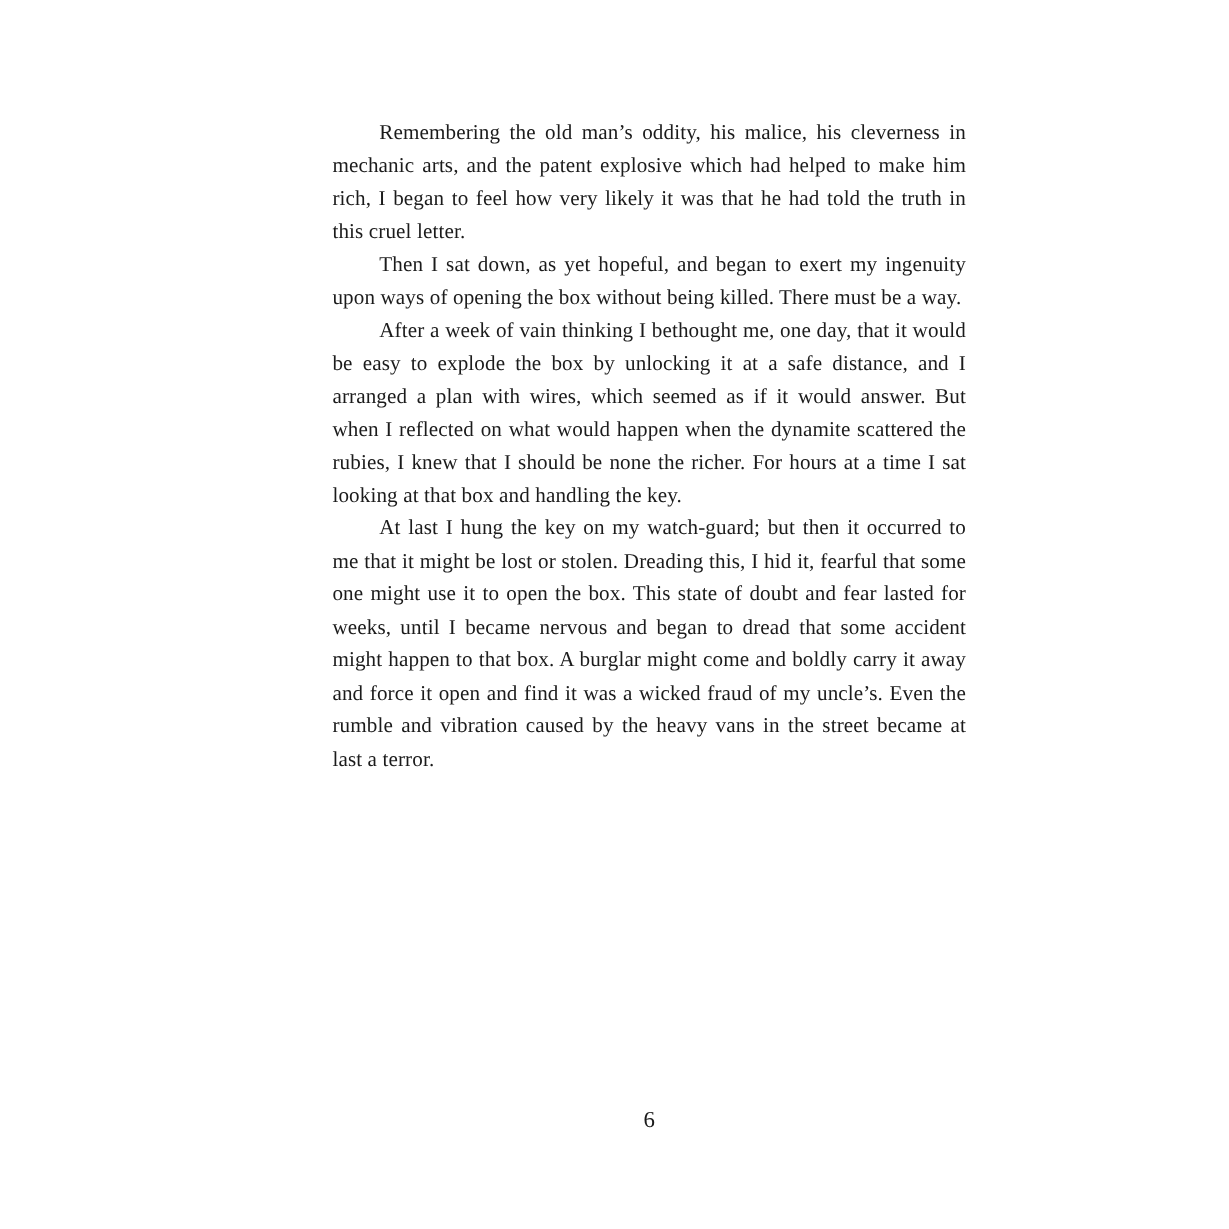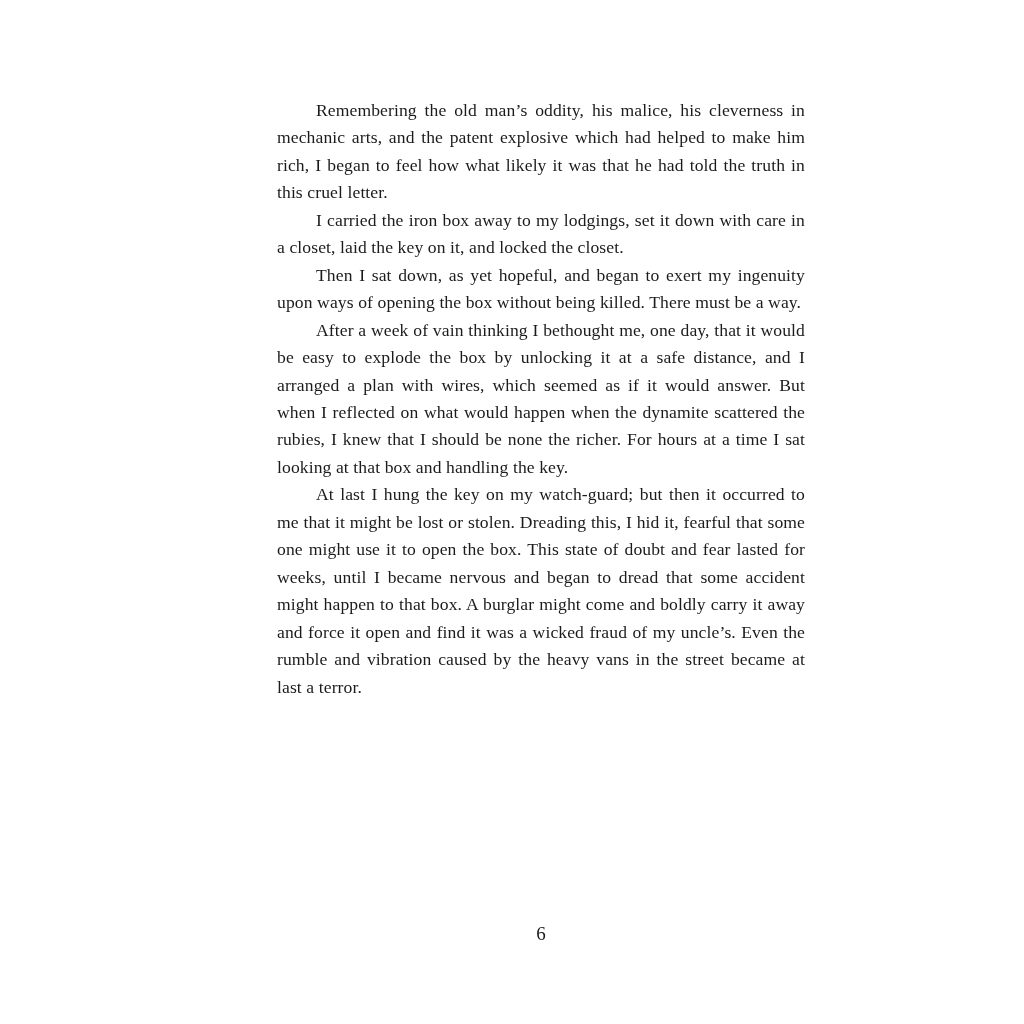--- a/index.html
+++ b/index.html
@@ -40,20 +40,19 @@
     font-size: 19px;
     line-height: 27px;
     color: #1b1b1b;
   }
 </style>
 </head>
 <body>
 
 <div class="page">
   <div class="text-block">
-    <p>Remembering the old man’s oddity, his malice, his cleverness in mechanic arts, and the patent explosive which had helped to make him rich, I began to feel how what likely it was that he had told the truth in this cruel letter.</p>
-    <p>I carried the iron box away to my lodgings, set it down with care in a closet, laid the key on it, and locked the closet.</p>
+    <p>Remembering the old man’s oddity, his malice, his cleverness in mechanic arts, and the patent explosive which had helped to make him rich, I began to feel how very likely it was that he had told the truth in this cruel letter.</p>
     <p>Then I sat down, as yet hopeful, and began to exert my ingenuity upon ways of opening the box without being killed. There must be a way.</p>
     <p>After a week of vain thinking I bethought me, one day, that it would be easy to explode the box by unlocking it at a safe distance, and I arranged a plan with wires, which seemed as if it would answer. But when I reflected on what would happen when the dynamite scattered the rubies, I knew that I should be none the richer. For hours at a time I sat looking at that box and handling the key.</p>
     <p>At last I hung the key on my watch-guard; but then it occurred to me that it might be lost or stolen. Dreading this, I hid it, fearful that some one might use it to open the box. This state of doubt and fear lasted for weeks, until I became nervous and began to dread that some accident might happen to that box. A burglar might come and boldly carry it away and force it open and find it was a wicked fraud of my uncle’s. Even the rumble and vibration caused by the heavy vans in the street became at last a terror.</p>
   </div>
   <div class="page-number">6</div>
 </div>
 
 </body></html>

